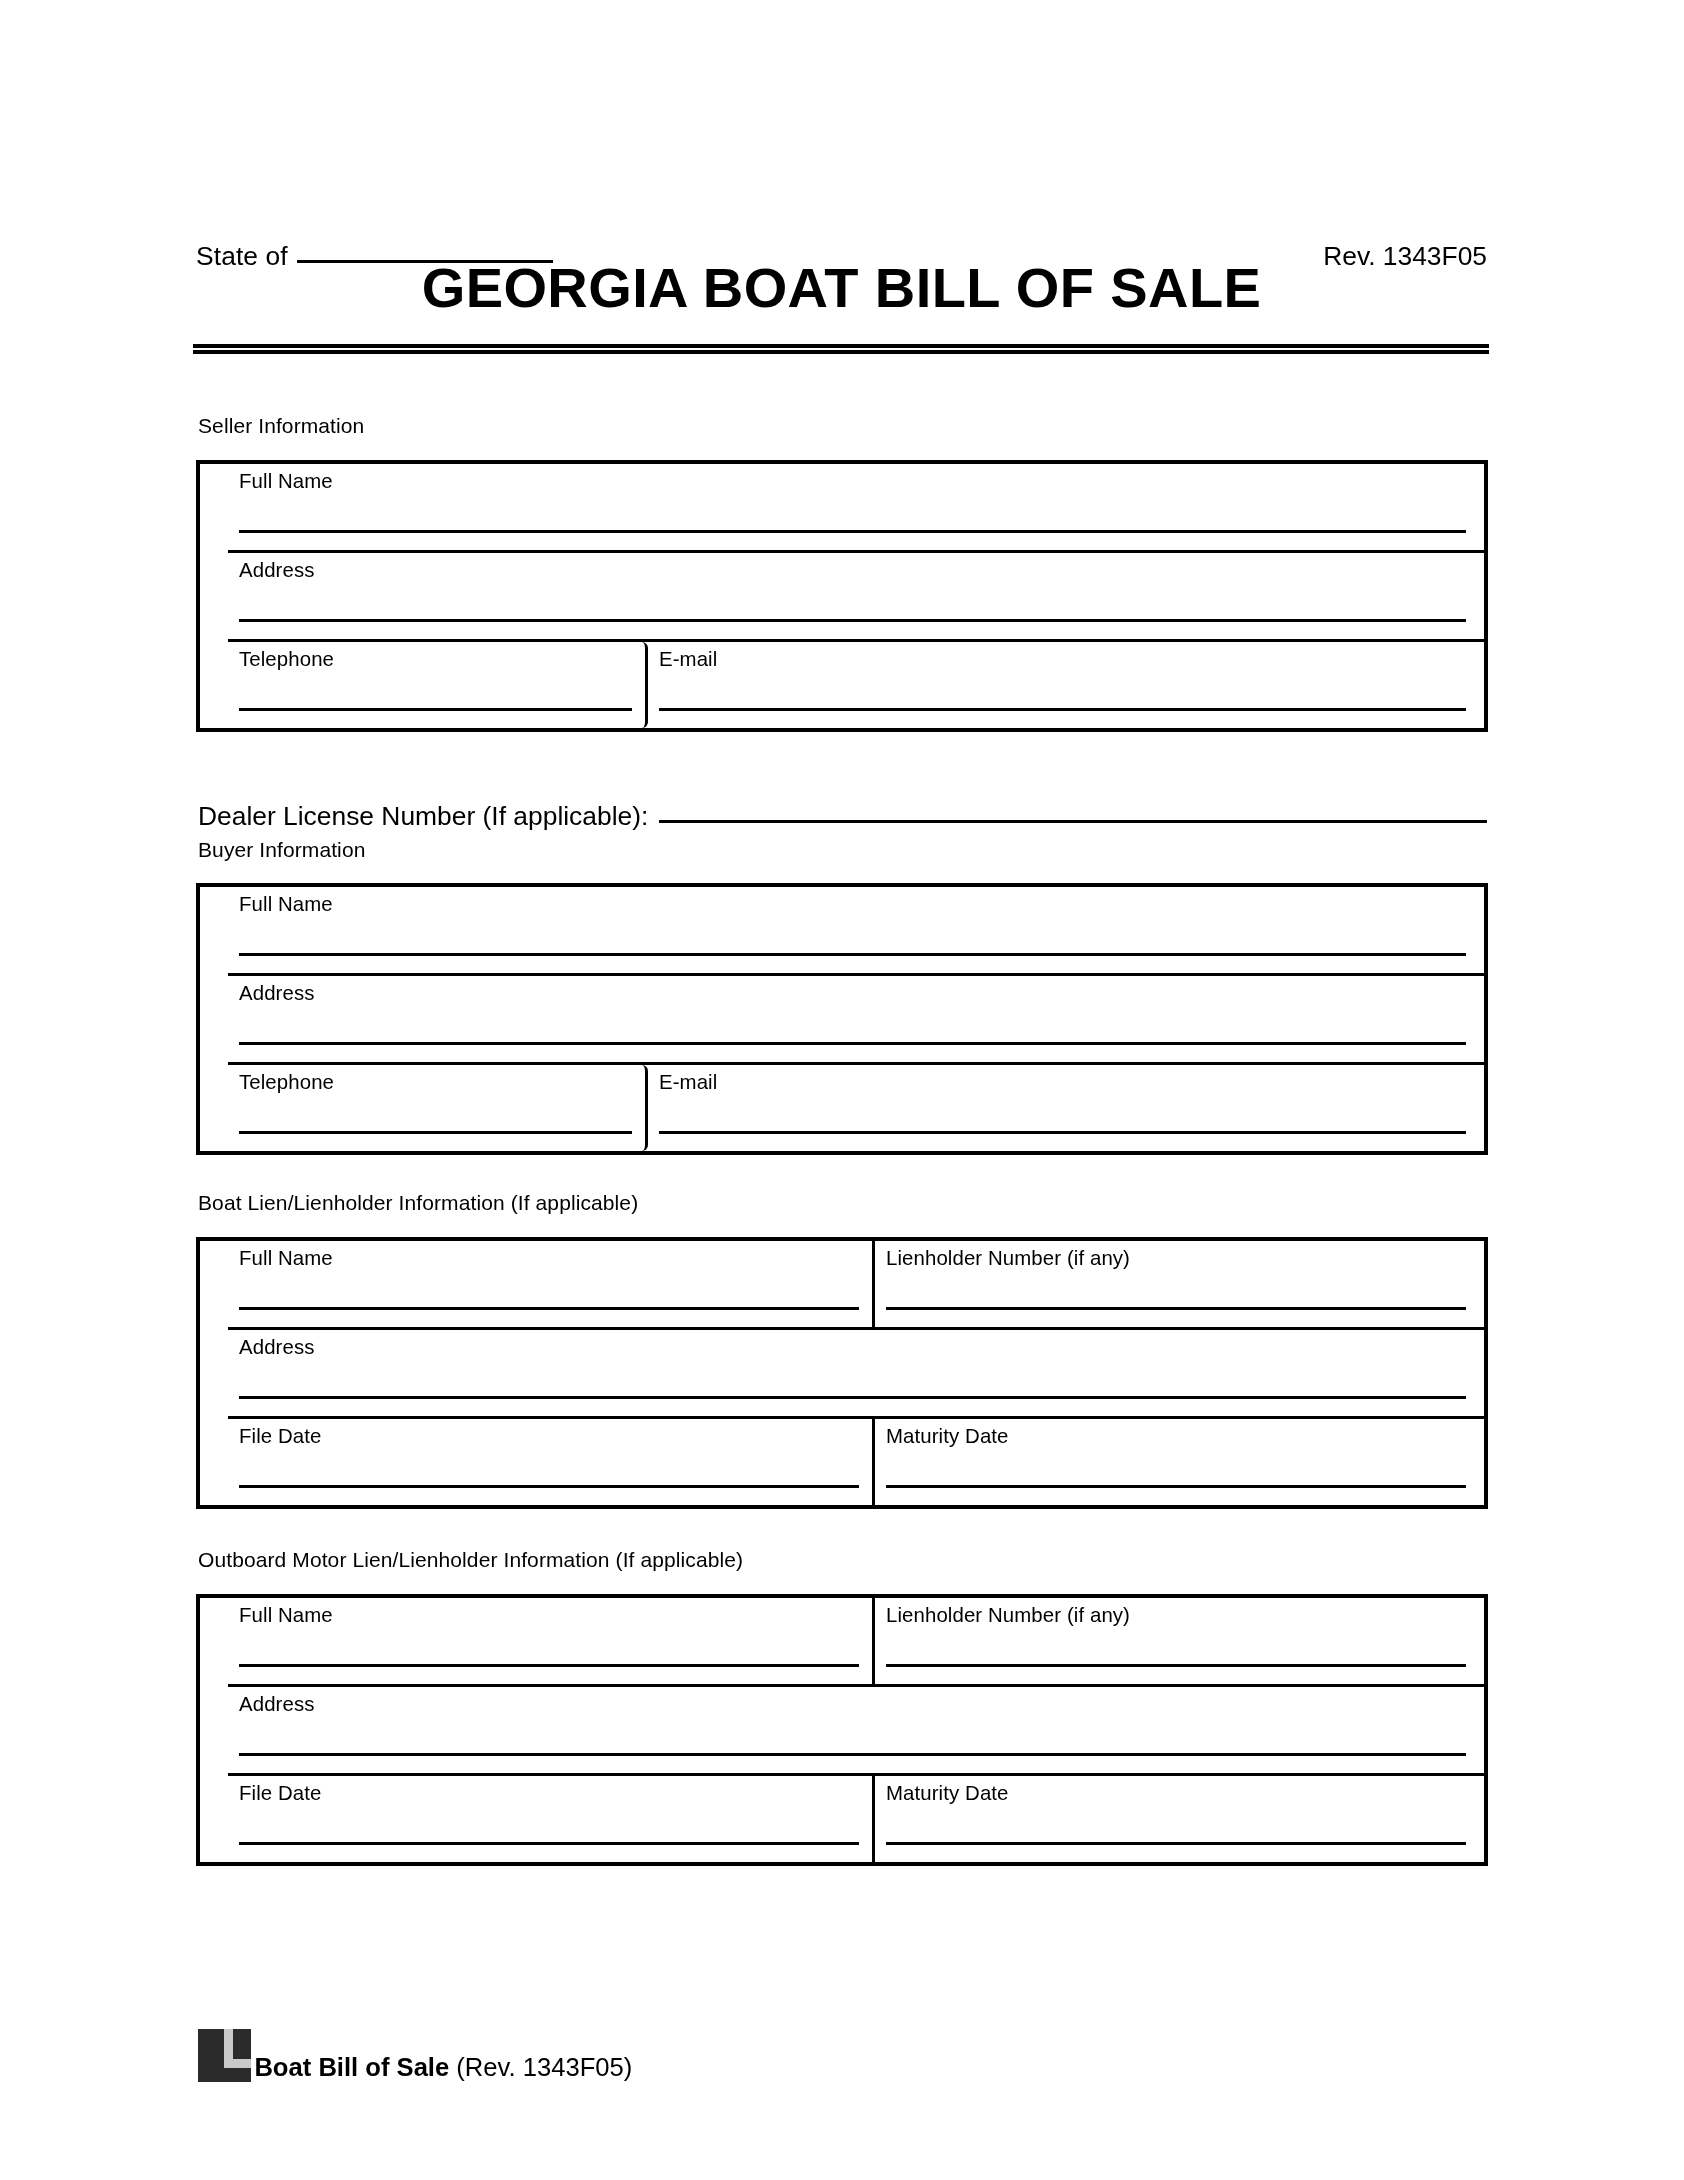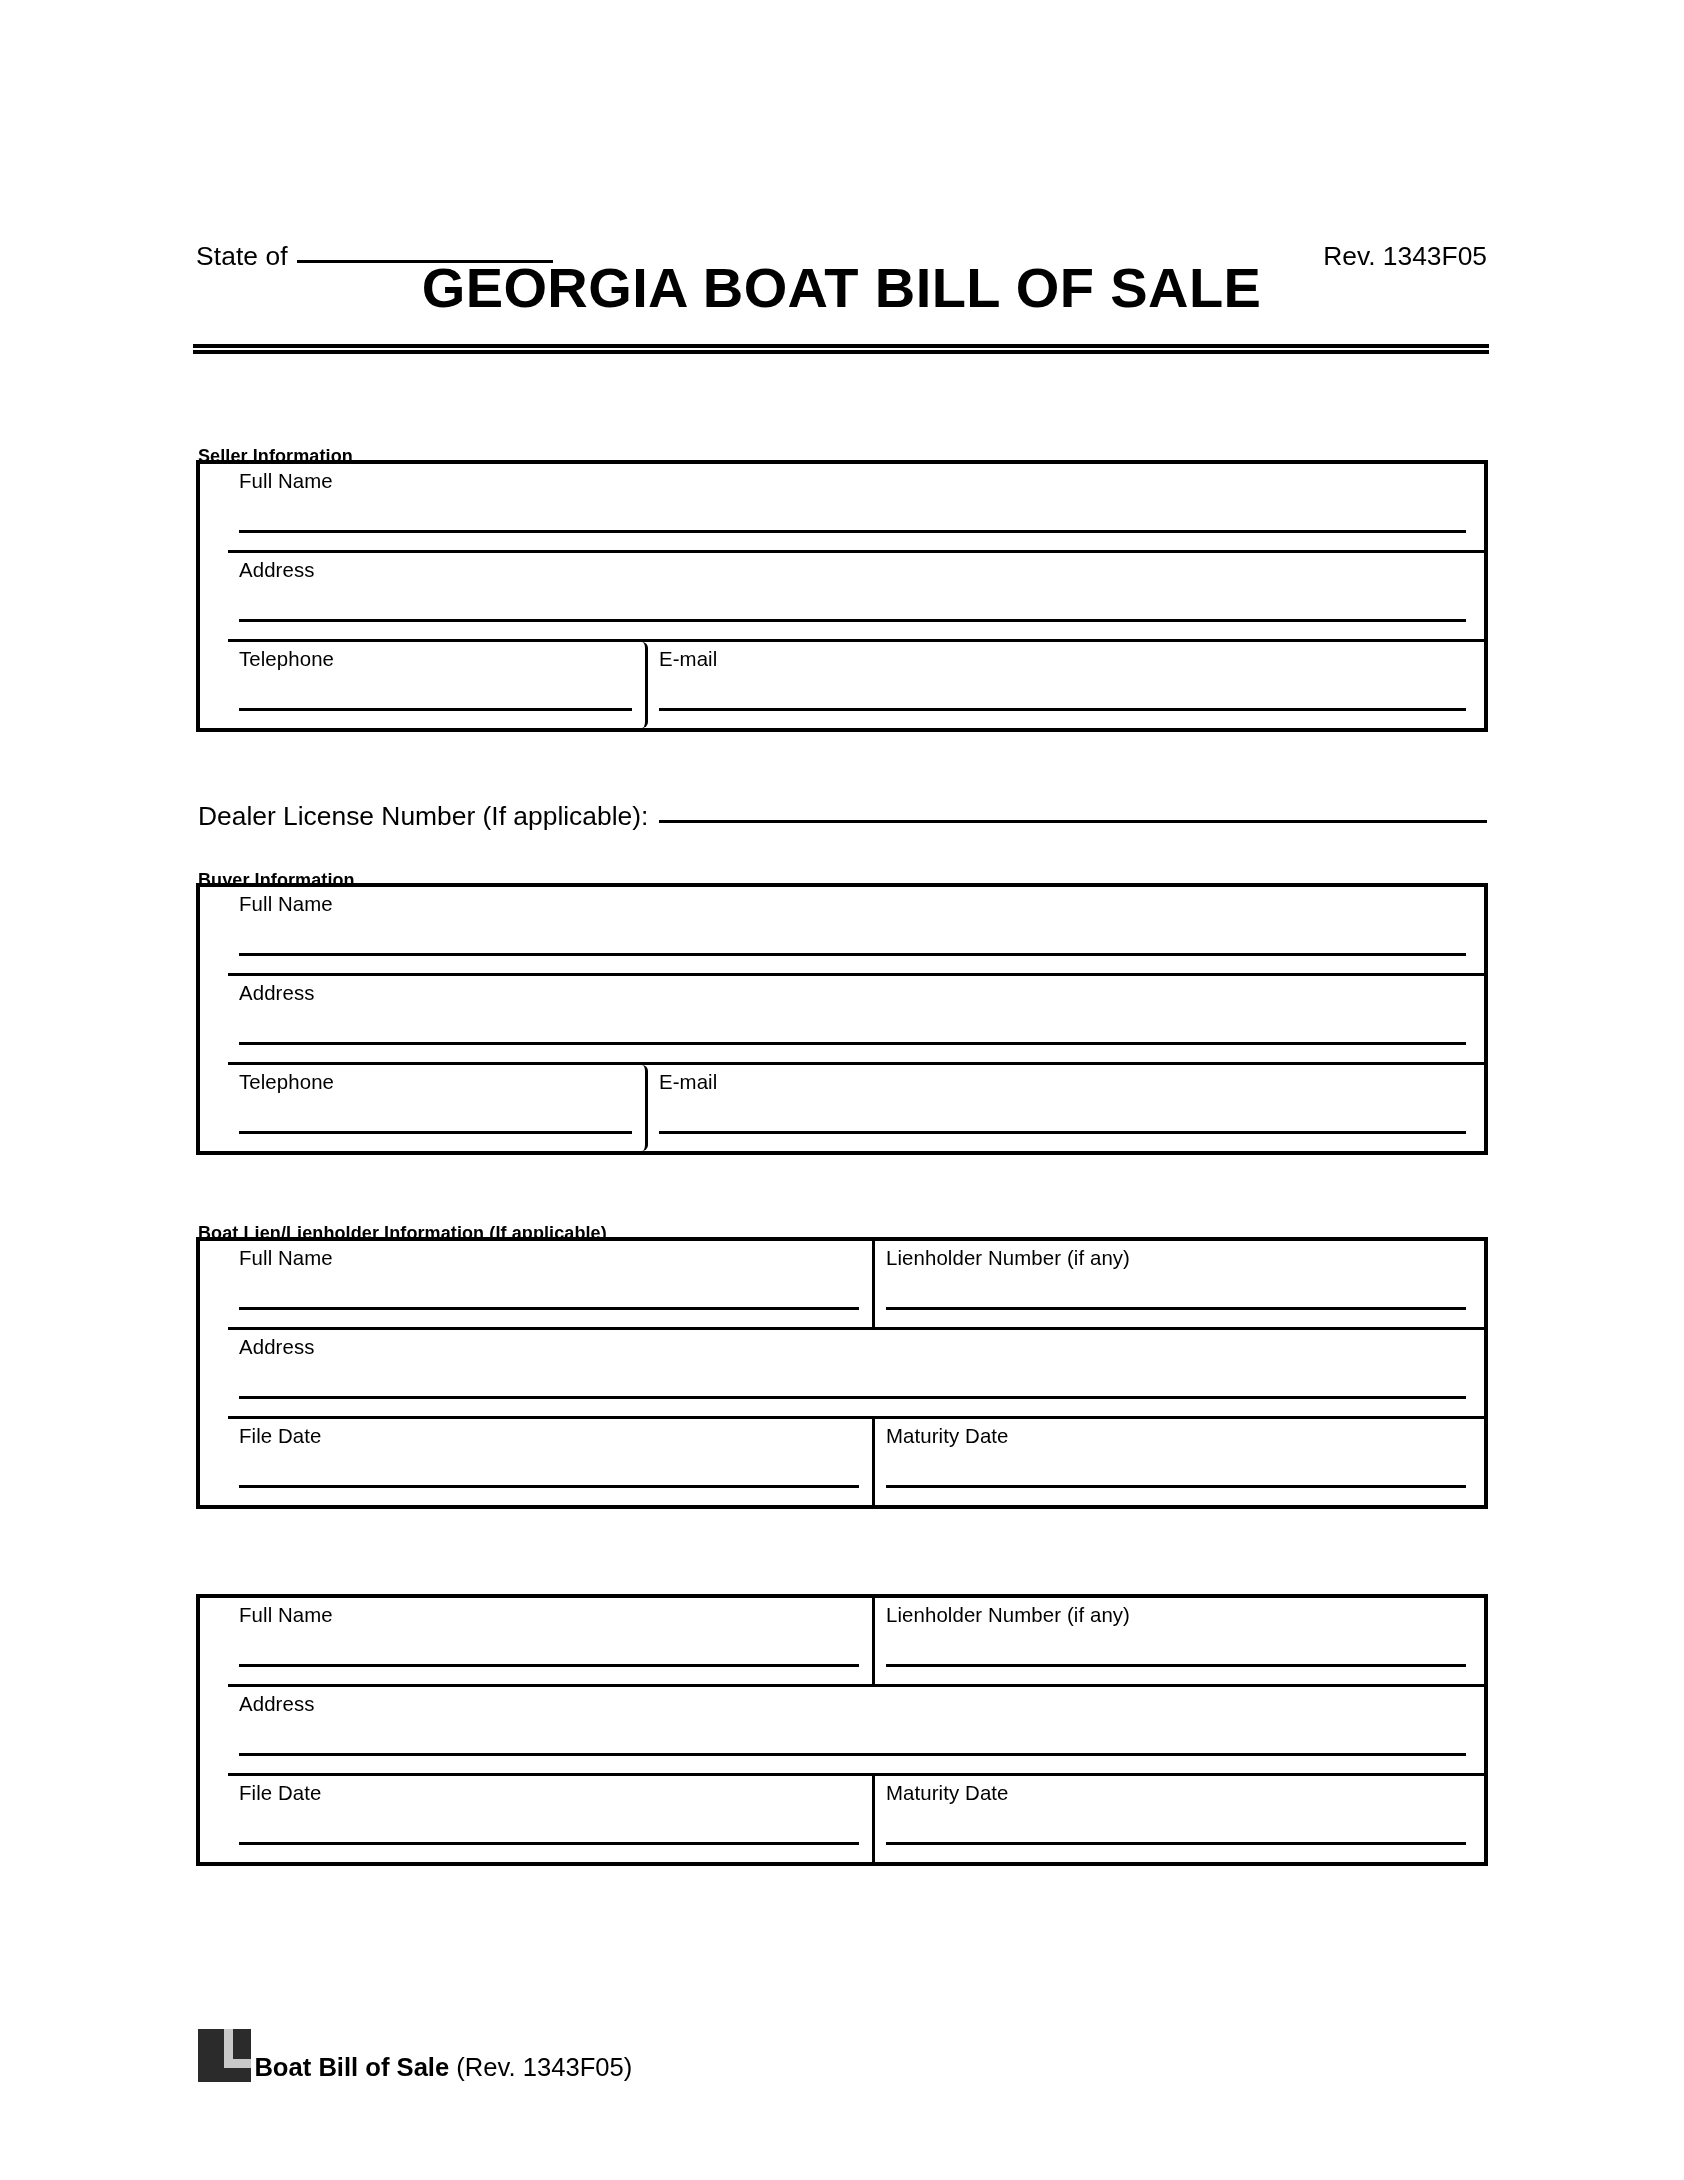--- a/index.html
+++ b/index.html
@@ -82,25 +82,24 @@
     height: 10.2px;
     border-top: 4.3px solid #000;
     border-bottom: 4.3px solid #000;
     box-sizing: border-box;
   }
 
   
   .section-heading {
     position: absolute;
     left: 198px;
-    font-size: 18px;
-    font-weight: bold;
+    font-size: 21px;
+    font-weight: normal;
     white-space: nowrap;
     letter-spacing: 0.1px;
-    margin-top: 32px;
   }
 
   
   .form-table {
     position: absolute;
     left: 196px;
     width: 1292px;
     border: 4.3px solid #000;
     box-sizing: border-box;
     background: #ffffff;
@@ -324,20 +323,21 @@
         <span class="cell-label">File Date</span>
         <span class="cell-rule"></span>
       </div>
       <div class="form-cell">
         <span class="cell-label">Maturity Date</span>
         <span class="cell-rule"></span>
       </div>
     </div>
   </div>
 
+  <div class="section-heading" style="top:1548px">Outboard Motor Lien/Lienholder Information (If applicable)</div>
   <div class="form-table" style="top:1594px">
     <div class="form-row">
       <div class="form-cell split-left-lien">
         <span class="cell-label">Full Name</span>
         <span class="cell-rule"></span>
       </div>
       <div class="form-cell">
         <span class="cell-label">Lienholder Number (if any)</span>
         <span class="cell-rule"></span>
       </div>

